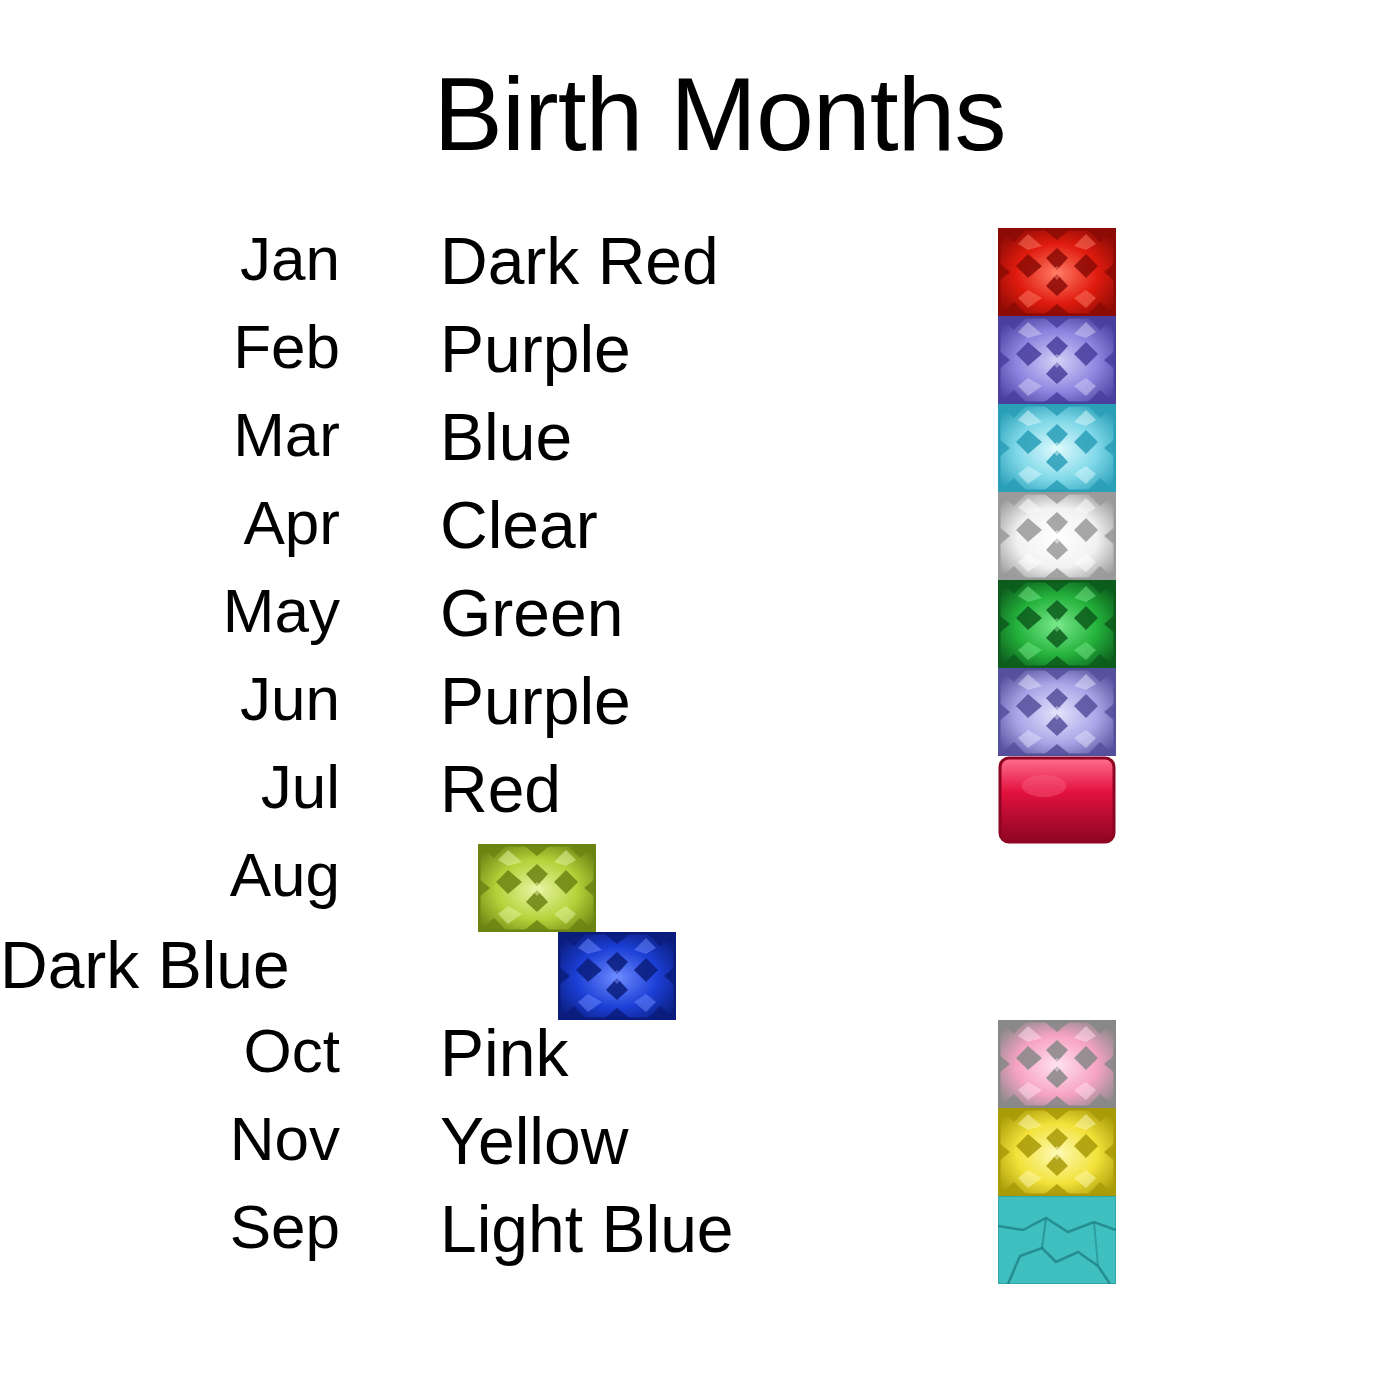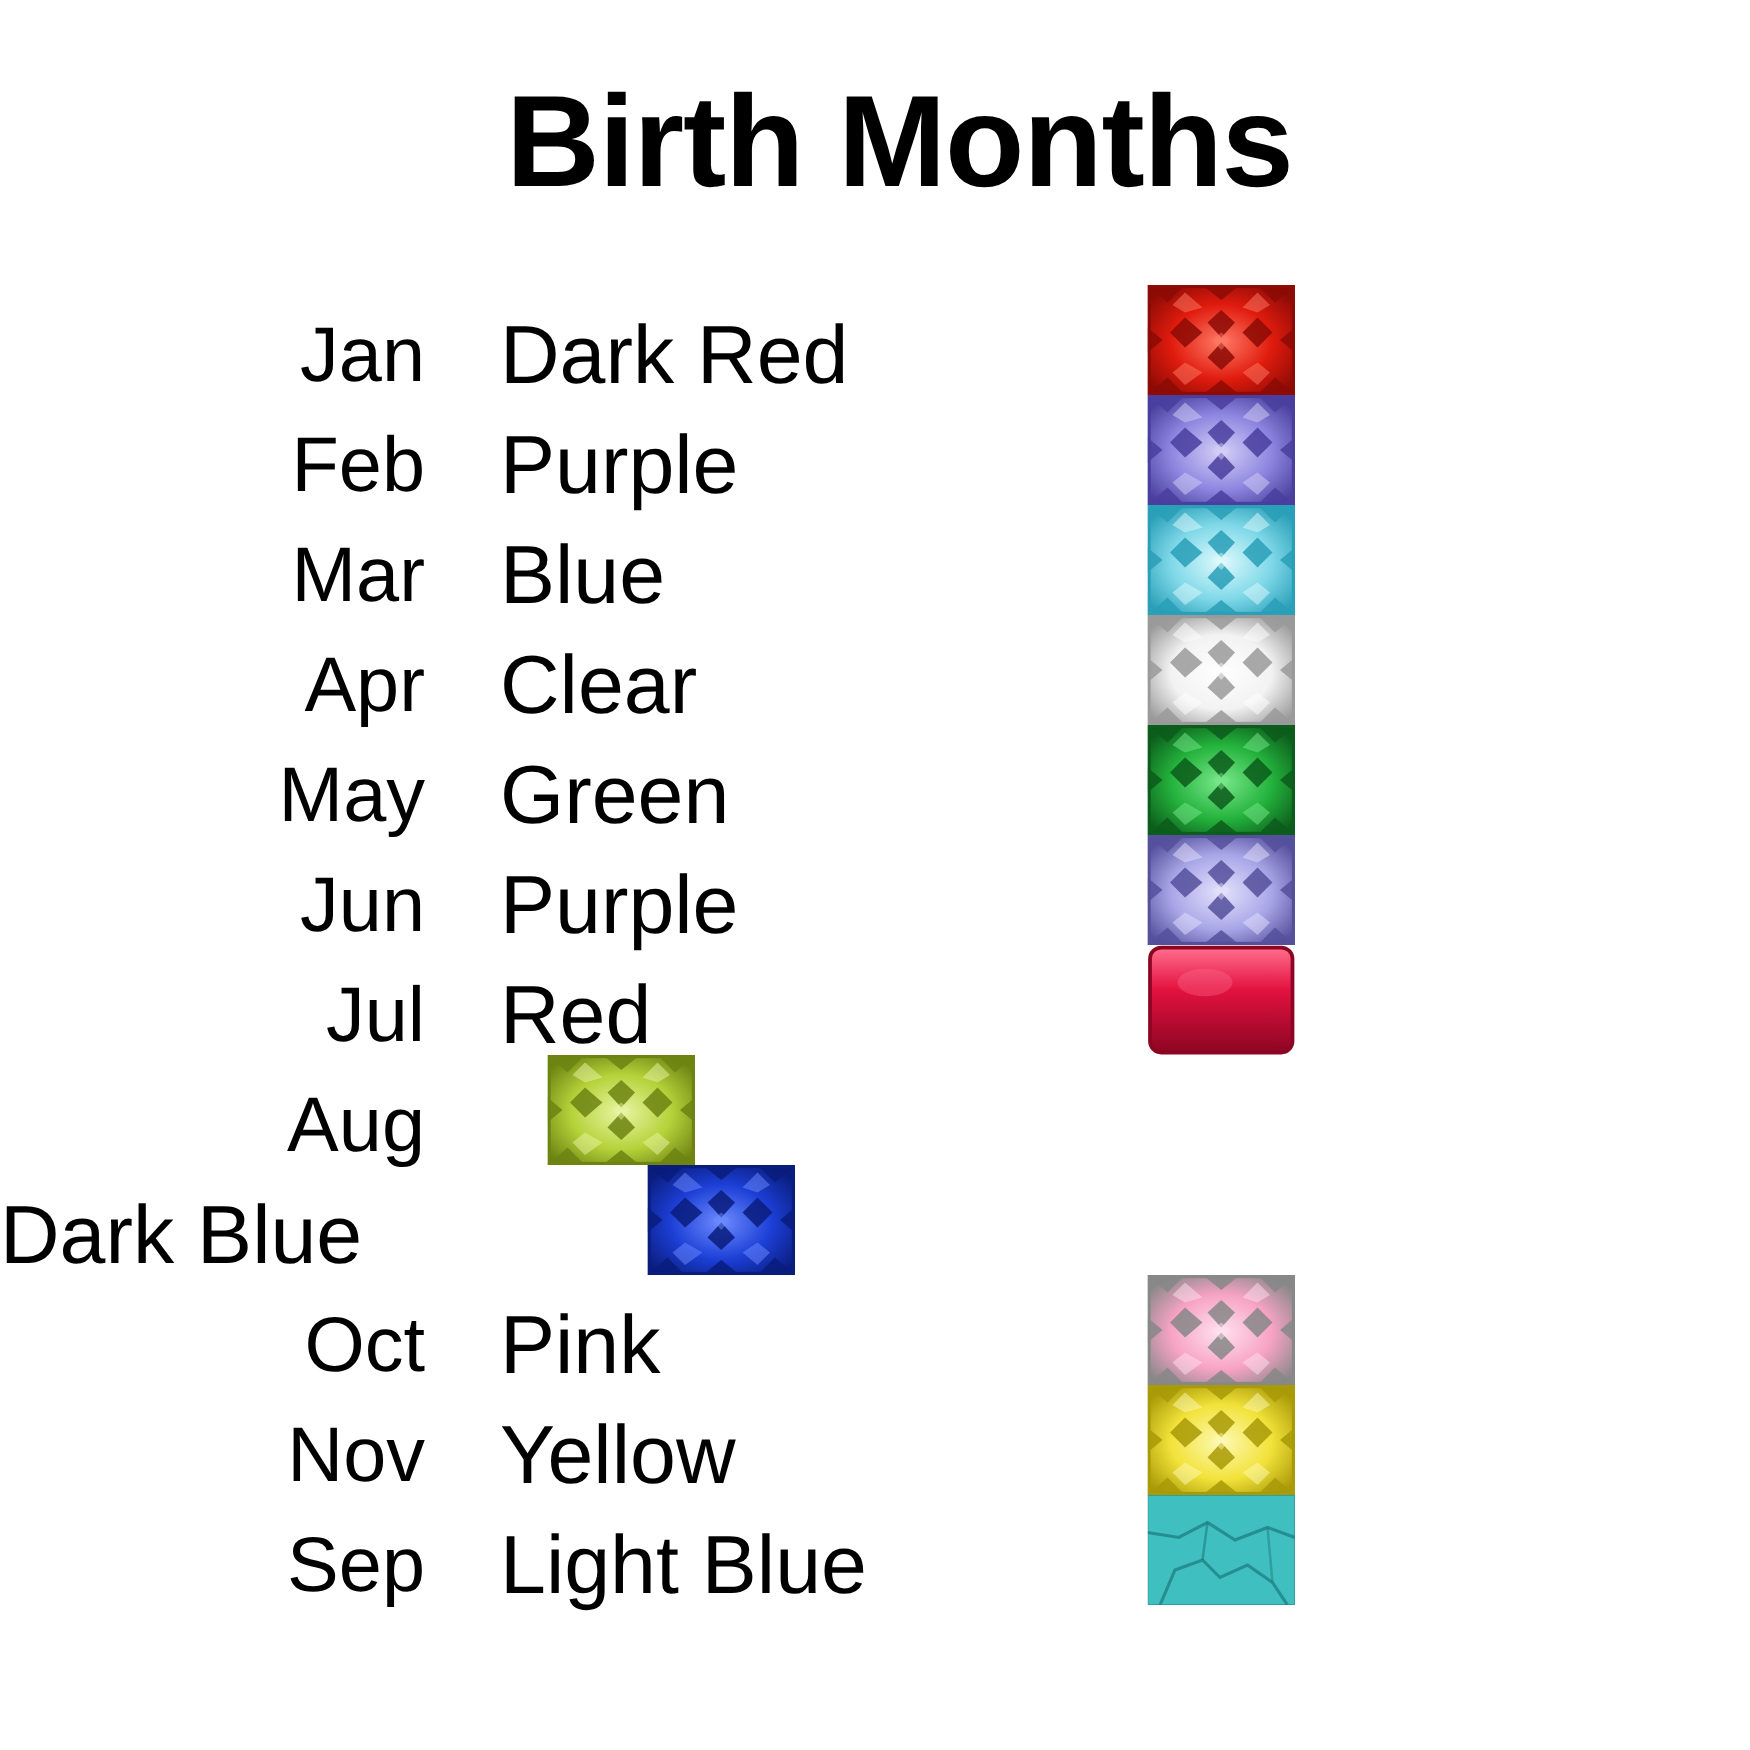--- a/index.html
+++ b/index.html
@@ -16,37 +16,38 @@
   }
   .page {
     position: relative;
     width: 1400px;
     height: 1400px;
     box-sizing: border-box;
   }
   .title {
     text-align: center;
     font-size: 104px;
-    font-weight: 700;
+    font-weight: 400;
     letter-spacing: -1px;
     line-height: 1;
     padding-top: 62px;
     color: #000;
     padding-left: 39px;
   }
   .table {
     position: absolute;
     top: 228px;
     left: 0;
     width: 1400px;
   }
   .row {
     display: flex;
-    align-items: flex-end;
+    align-items: flex-start;
     height: 88px;
+    gap: 40px;
   }
   .cell-month {
     width: 400px;
     text-align: right;
     padding-right: 60px;
     box-sizing: border-box;
     font-size: 62px;
     line-height: 1;
     white-space: nowrap;
   }

